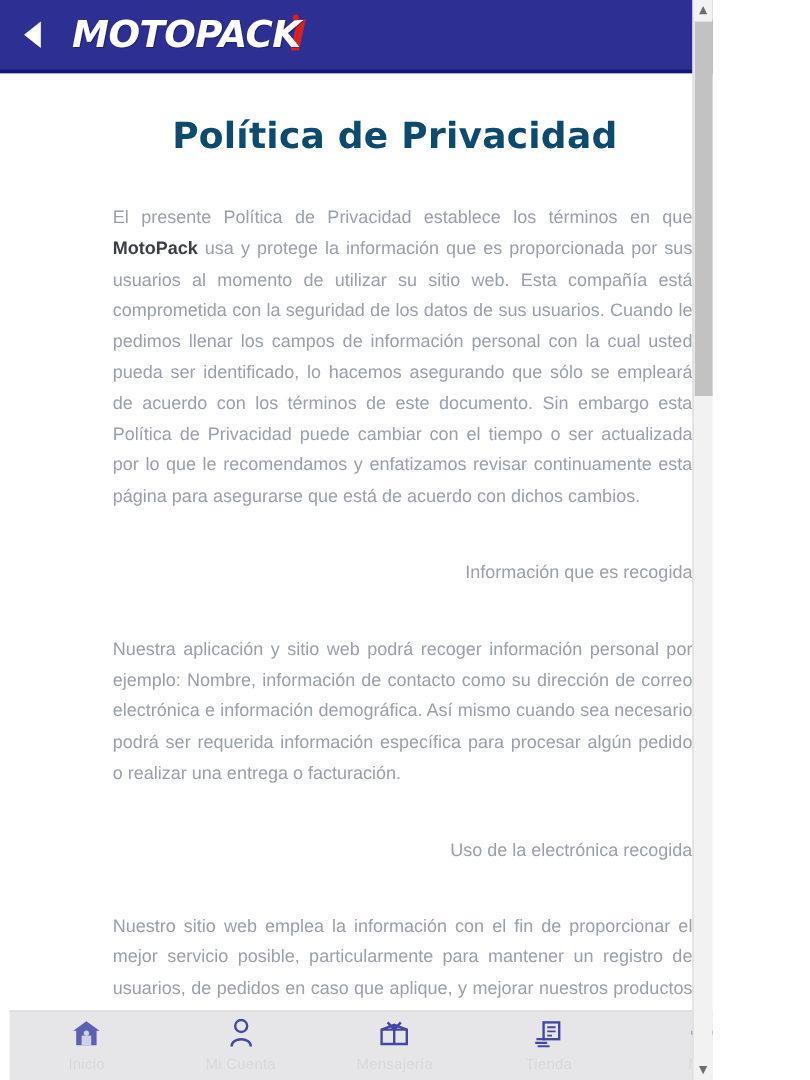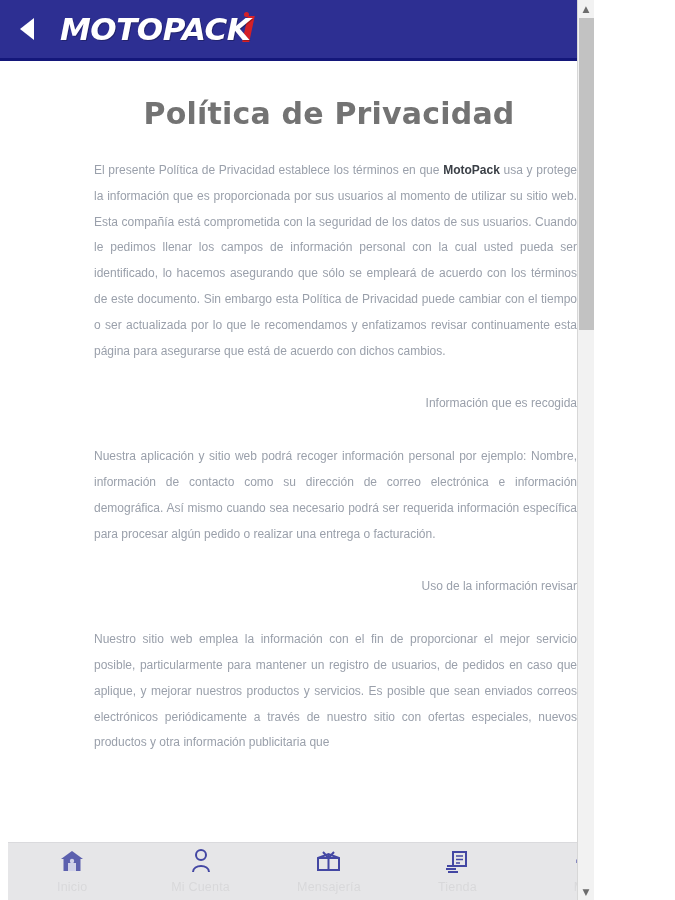--- a/index.html
+++ b/index.html
@@ -155,35 +155,35 @@
     bottom: 0;
     background: #ffffff;
     overflow: hidden;
     padding: 0 96px 0 96px;
   }
 
   .doc-title {
     font-family: "DejaVu Sans", sans-serif;
     font-weight: bold;
     font-size: 30px;
-    color: #737373;
+    color: #0c4a6e;
     text-align: center;
     margin-top: 32px;
     margin-bottom: 10px;
     letter-spacing: 0.2px;
   }
 
   .para {
     font-family: "Liberation Sans", sans-serif;
-    font-size: 12px;
+    font-size: 15px;
     line-height: 25.8px;
     color: #9aa0ab;
     text-align: justify;
     text-justify: inter-word;
-    margin-top: 27px;
+    margin-top: 38px;
     width: 483px;
     margin-left: -2px;
   }
   .para.heading-para {
     text-align: right;
   }
   .para b, .para strong {
     color: #3a3f46;
     font-weight: bold;
   }
@@ -306,21 +306,21 @@
     <div class="doc-title">Política de Privacidad</div>
 
     <div class="para">
       <span>El presente Política de Privacidad establece los términos en que </span><b>MotoPack</b><span> usa y protege la información que es proporcionada por sus usuarios al momento de utilizar su sitio web. Esta compañía está comprometida con la seguridad de los datos de sus usuarios. Cuando le pedimos llenar los campos de información personal con la cual usted pueda ser identificado, lo hacemos asegurando que sólo se empleará de acuerdo con los términos de este documento. Sin embargo esta Política de Privacidad puede cambiar con el tiempo o ser actualizada por lo que le recomendamos y enfatizamos revisar continuamente esta página para asegurarse que está de acuerdo con dichos cambios.</span>
     </div>
 
     <div class="para heading-para">Información que es recogida</div>
 
     <div class="para">Nuestra aplicación y sitio web podrá recoger información personal por ejemplo: Nombre,  información de contacto como  su dirección de correo electrónica e información demográfica. Así mismo cuando sea necesario podrá ser requerida información específica para procesar algún pedido o realizar una entrega o facturación.</div>
 
-    <div class="para heading-para">Uso de la información revisar</div>
+    <div class="para heading-para">Uso de la electrónica recogida</div>
 
     <div class="para">Nuestro sitio web emplea la información con el fin de proporcionar el mejor servicio posible, particularmente para mantener un registro de usuarios, de pedidos en caso que aplique, y mejorar nuestros productos y servicios.  Es posible que sean enviados correos electrónicos periódicamente a través de nuestro sitio con ofertas especiales, nuevos productos y otra información publicitaria que</div>
 
   </div>
 
   <div class="bottom-nav">
 
     <div class="nav-item">
       <div class="nav-icon">
         <svg width="24" height="23" viewBox="0 0 24 23">

